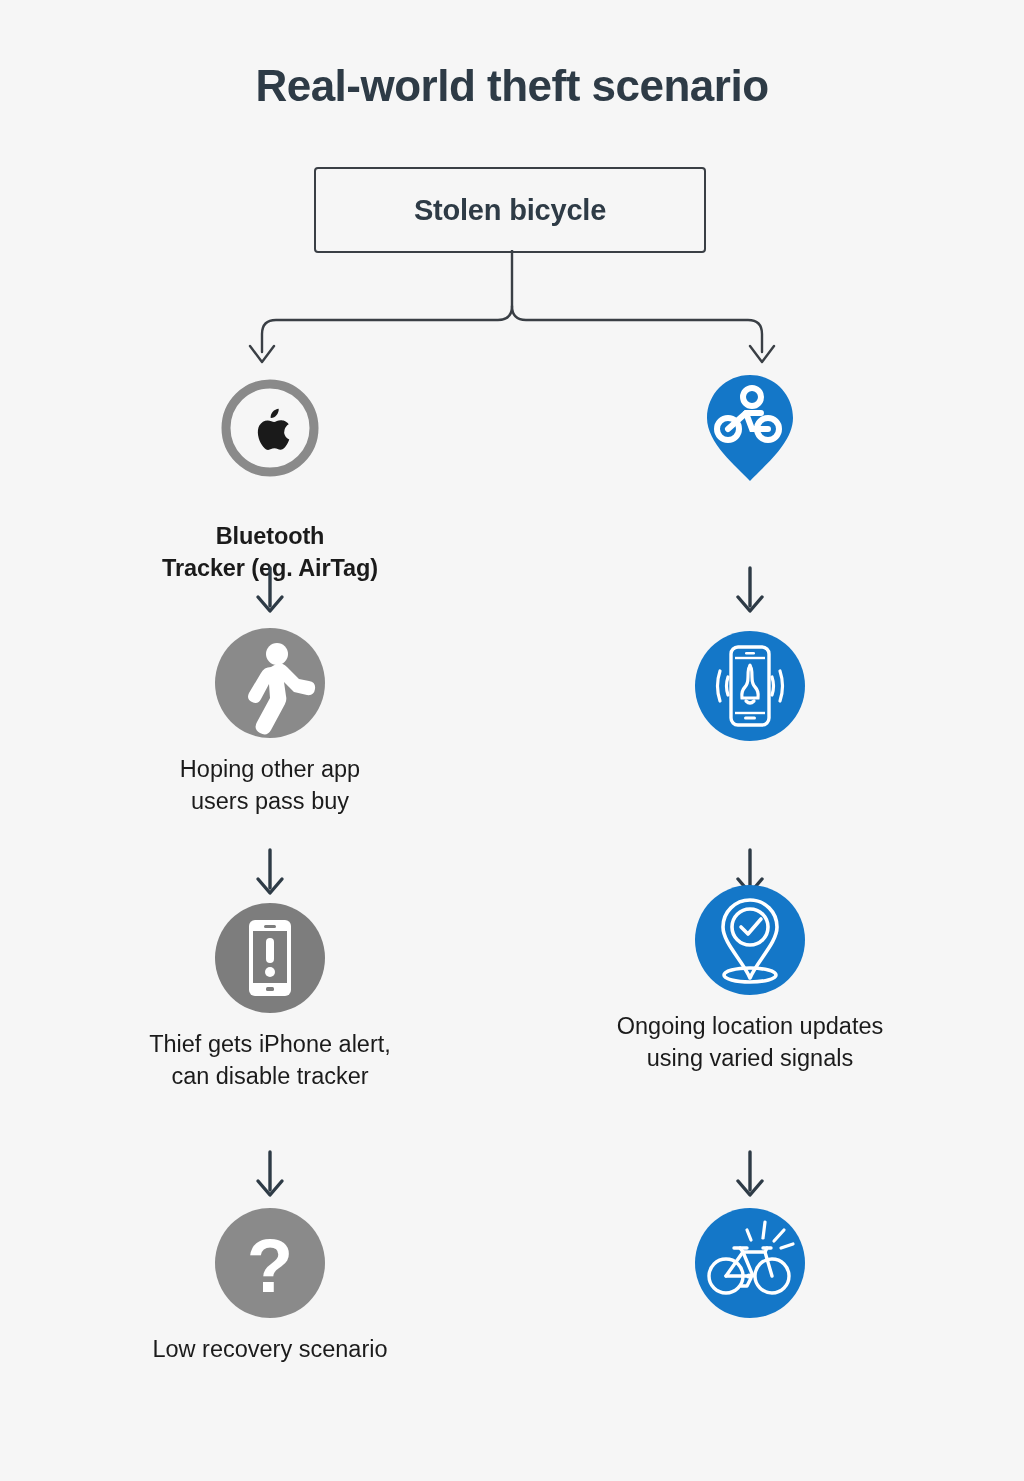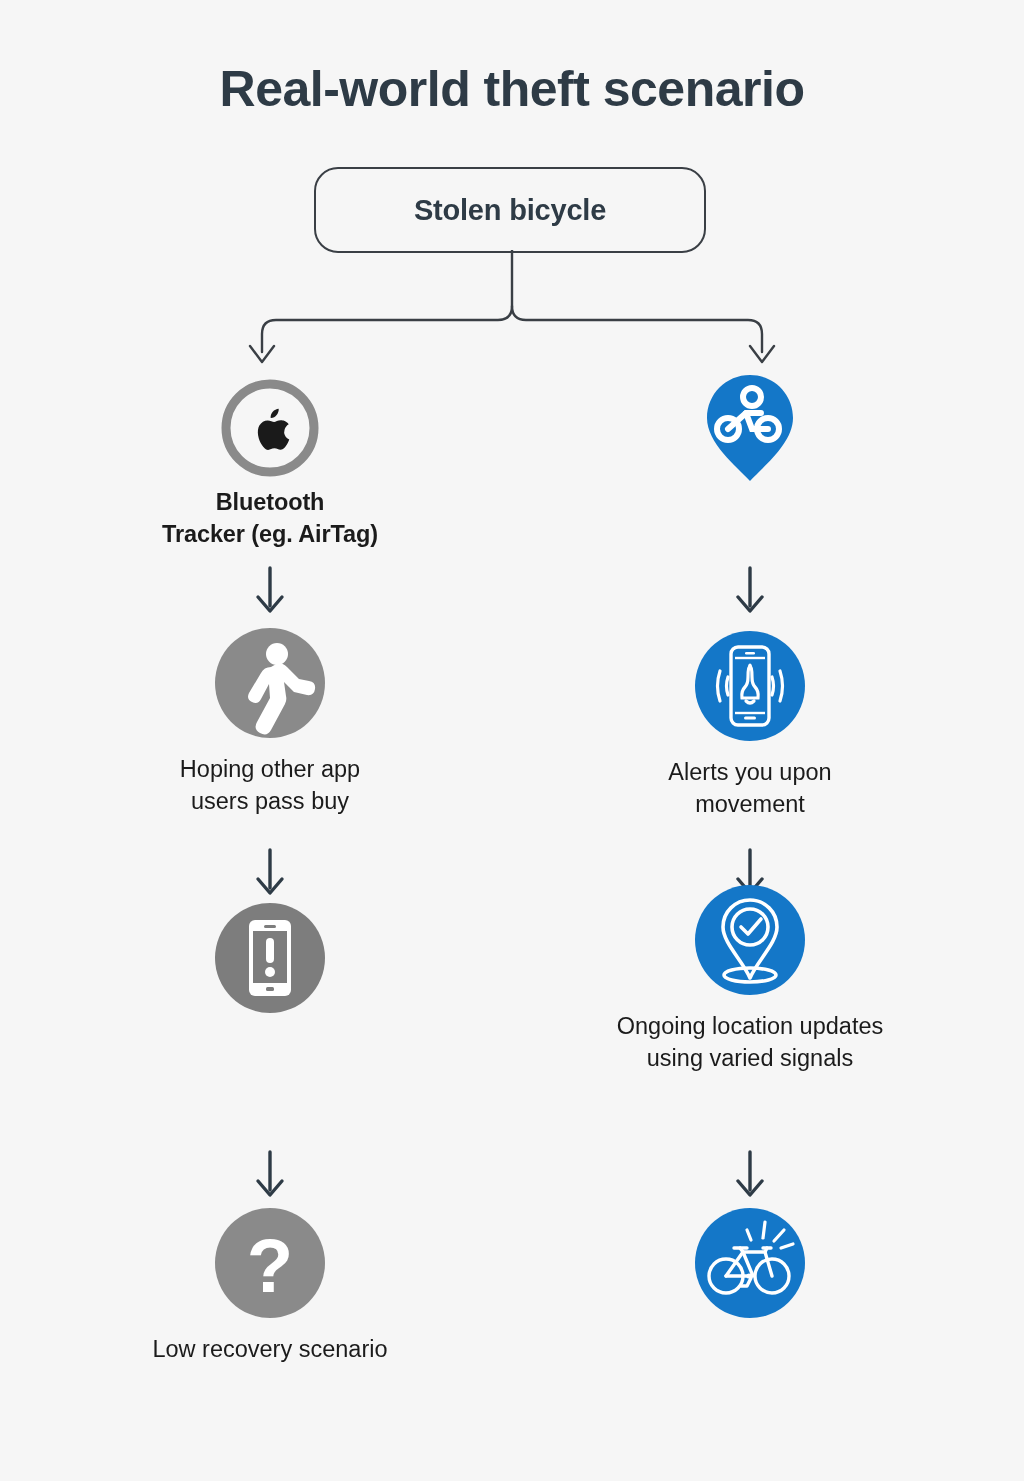--- a/index.html
+++ b/index.html
@@ -21,36 +21,36 @@
     height: 1481px;
   }
 
   
   .page-title {
     position: absolute;
     top: 62px;
     left: 0;
     width: 1024px;
     text-align: center;
-    font-size: 50px;
+    font-size: 44px;
     font-weight: bold;
     letter-spacing: -0.5px;
     color: #2e3b46;
     line-height: 1.1;
   }
 
   
   .root-box {
     position: absolute;
     left: 314px;
     top: 167px;
     width: 392px;
     height: 86px;
     border: 2.5px solid #3a3f45;
-    border-radius: 24px;
+    border-radius: 4px;
     background: #f6f6f6;
     display: flex;
     align-items: center;
     justify-content: center;
   }
   .root-box-label {
     font-size: 29px;
     font-weight: bold;
     color: #2e3b46;
     letter-spacing: -0.2px;
@@ -91,21 +91,21 @@
     margin-top: 12px;
     font-size: 23.5px;
     line-height: 1.38;
     color: #1b1b1b;
     white-space: pre-line;
   }
   .node-label.bold {
     font-weight: bold;
     font-size: 23.5px;
     letter-spacing: -0.1px;
-    margin-top: 0;
+    margin-top: 34px;
   }
 
   
   .r1 { position: absolute; top: 0;    left: 0; }
   .r2 { position: absolute; top: 255px;left: 0; text-align: center; }
   .r3 { position: absolute; top: 530px;left: 0; }
   .r4 { position: absolute; top: 835px;left: 0; }
 
   .arrow-1 { position: absolute; top: 196px; left: 0; width: 420px; display:flex; justify-content:center; }
   .arrow-2 { position: absolute; top: 478px; left: 0; width: 420px; display:flex; justify-content:center; }
@@ -182,20 +182,22 @@
         <svg width="118" height="118" viewBox="0 0 118 118">
           <circle cx="59" cy="59" r="55" fill="#7d7d7d"></circle>
           <rect x="38" y="21" width="42" height="76" rx="6" fill="#ffffff"></rect>
           <rect x="42" y="32" width="34" height="52" fill="#7d7d7d"></rect>
           <rect x="53" y="26" width="12" height="3" rx="1.5" fill="#7d7d7d"></rect>
           <rect x="55" y="88" width="8" height="4" rx="1.5" fill="#7d7d7d"></rect>
           <rect x="55" y="39" width="8" height="25" rx="4" fill="#ffffff"></rect>
           <circle cx="59" cy="73" r="5" fill="#ffffff"></circle>
         </svg>
       </div>
+      <div class="node-label">Thief gets iPhone alert,
+can disable tracker</div>
     </div>
 
     <div class="arrow-3">
       <svg width="34" height="50" viewBox="0 0 34 50">
         <line x1="17" y1="2" x2="17" y2="40" stroke="#2e3b46" stroke-width="3.4" stroke-linecap="round"></line>
         <path d="M5,31 L17,45 L29,31" fill="none" stroke="#2e3b46" stroke-width="3.4" stroke-linecap="round" stroke-linejoin="round"></path>
       </svg>
     </div>
 
     <div class="node r4">
@@ -246,22 +248,20 @@
             <path d="M51 71 q-1 -7 3 -11 q3 -3 3 -10 q0 -11 2 -11 q2 0 2 11 q0 7 3 10 q4 4 3 11 z"></path>
             <line x1="59" y1="38" x2="59" y2="41"></line>
             <path d="M55 74 q4 4 8 0"></path>
             <path d="M29 44 q-5 15 0 30"></path>
             <path d="M37 50 q-3 9 0 18"></path>
             <path d="M89 44 q5 15 0 30"></path>
             <path d="M81 50 q3 9 0 18"></path>
           </g>
         </svg>
       </div>
-      <div class="node-label">Alerts you upon
-movement</div>
     </div>
 
     <div class="arrow-2">
       <svg width="34" height="50" viewBox="0 0 34 50">
         <line x1="17" y1="2" x2="17" y2="40" stroke="#2e3b46" stroke-width="3.4" stroke-linecap="round"></line>
         <path d="M5,31 L17,45 L29,31" fill="none" stroke="#2e3b46" stroke-width="3.4" stroke-linecap="round" stroke-linejoin="round"></path>
       </svg>
     </div>
 
     <div class="node r3 right-shift-3">

